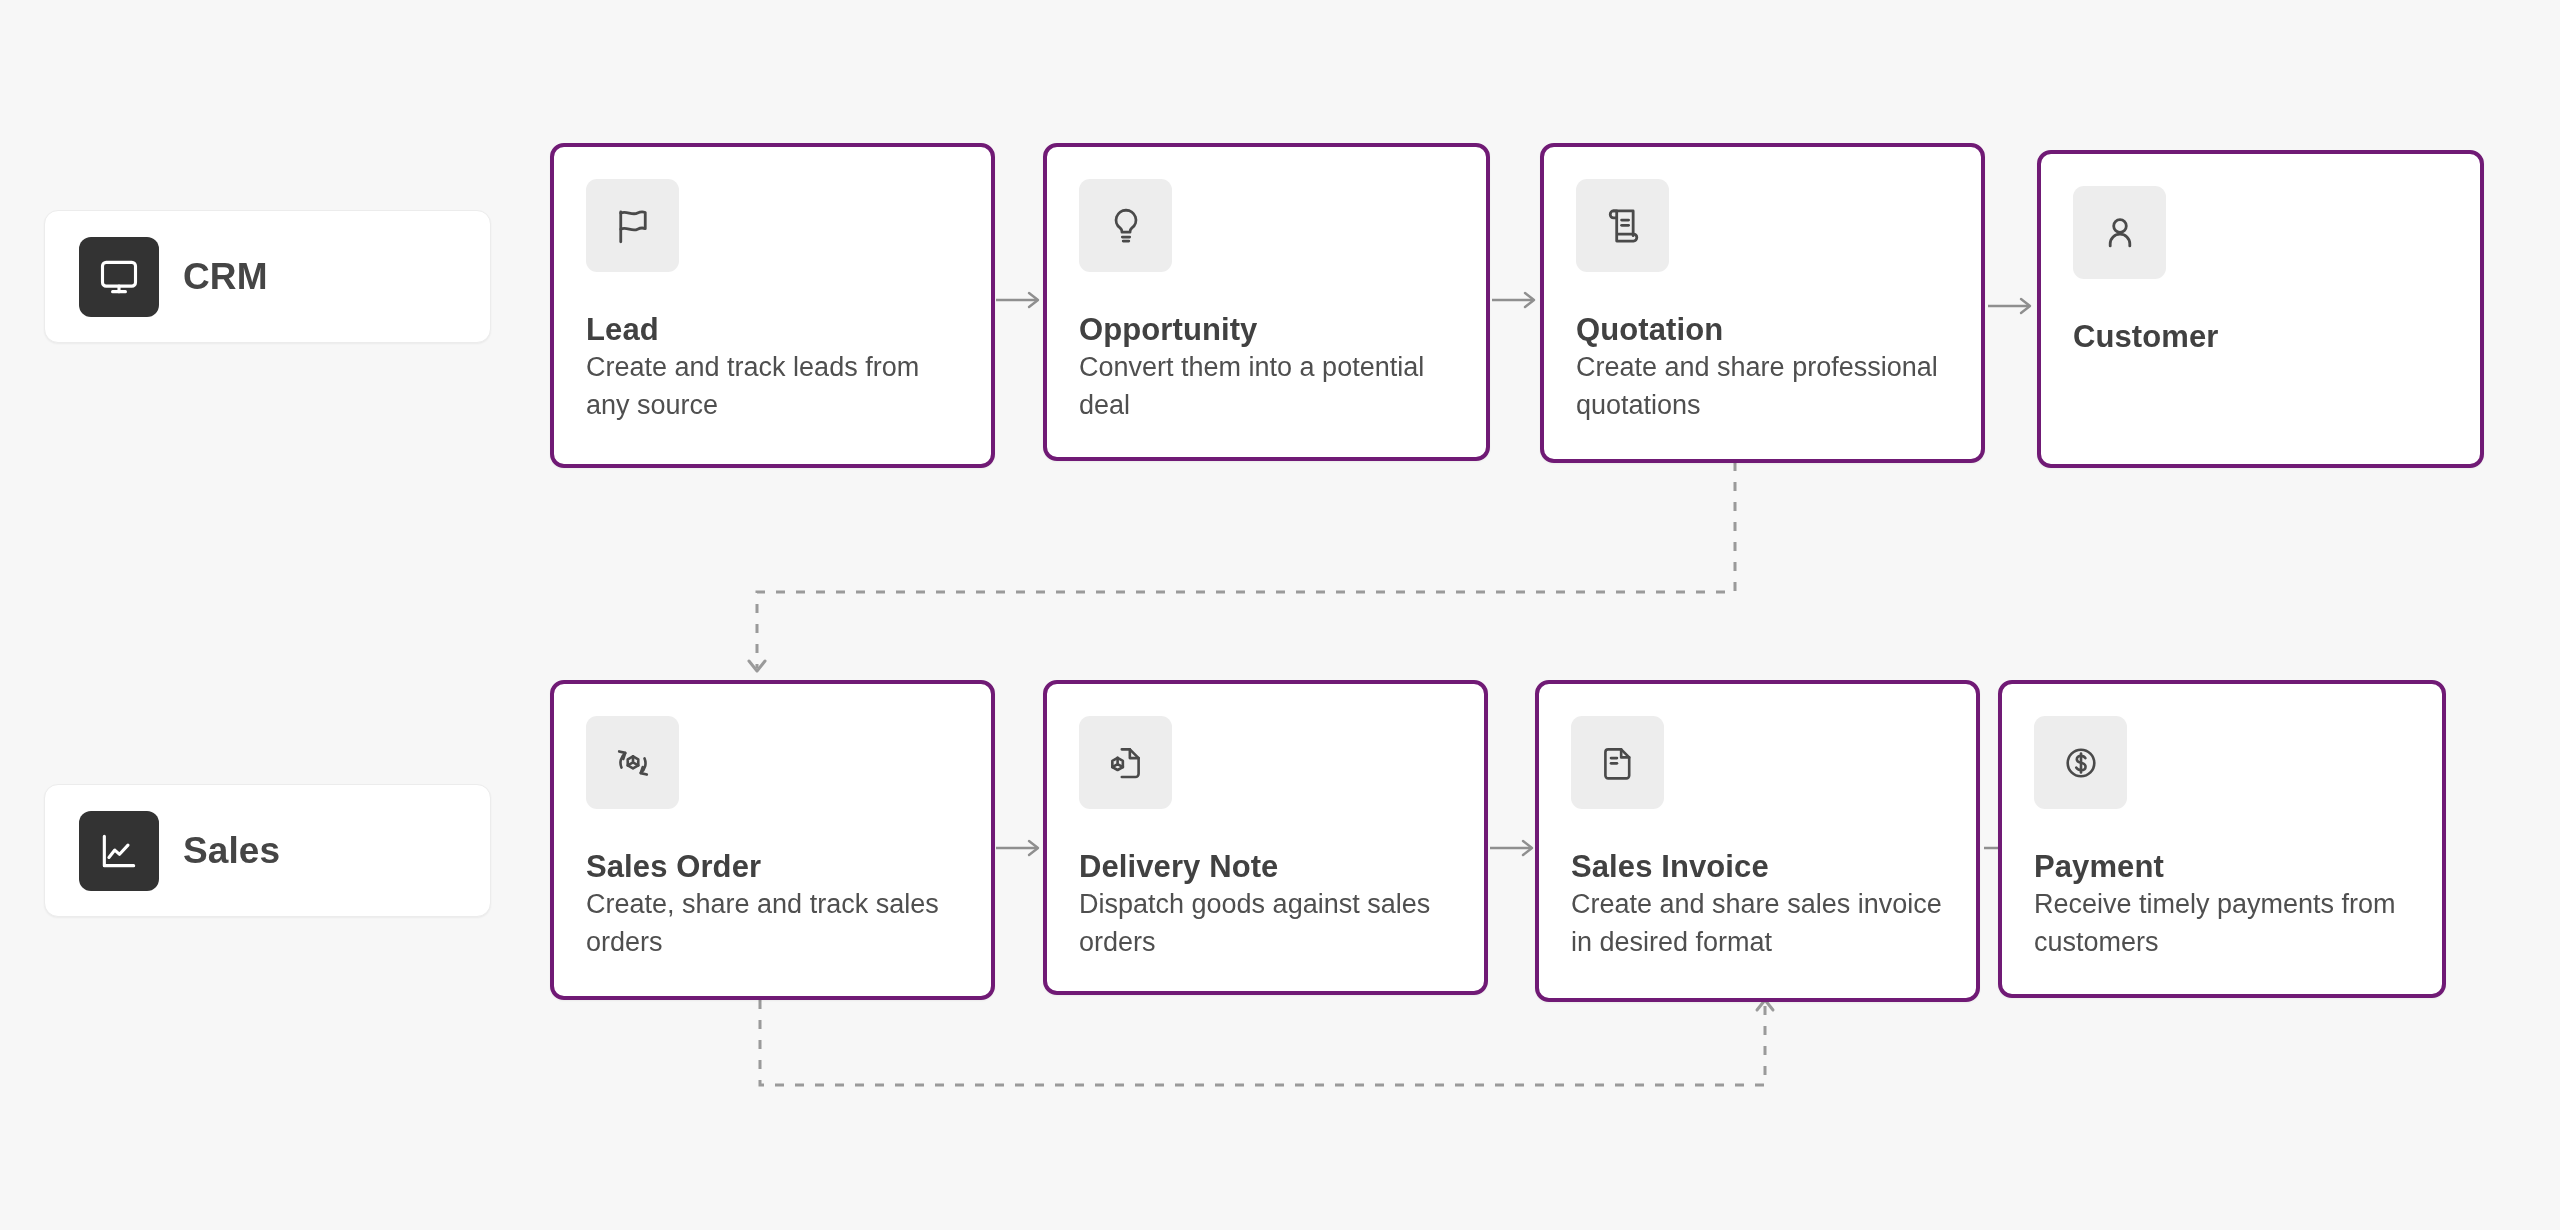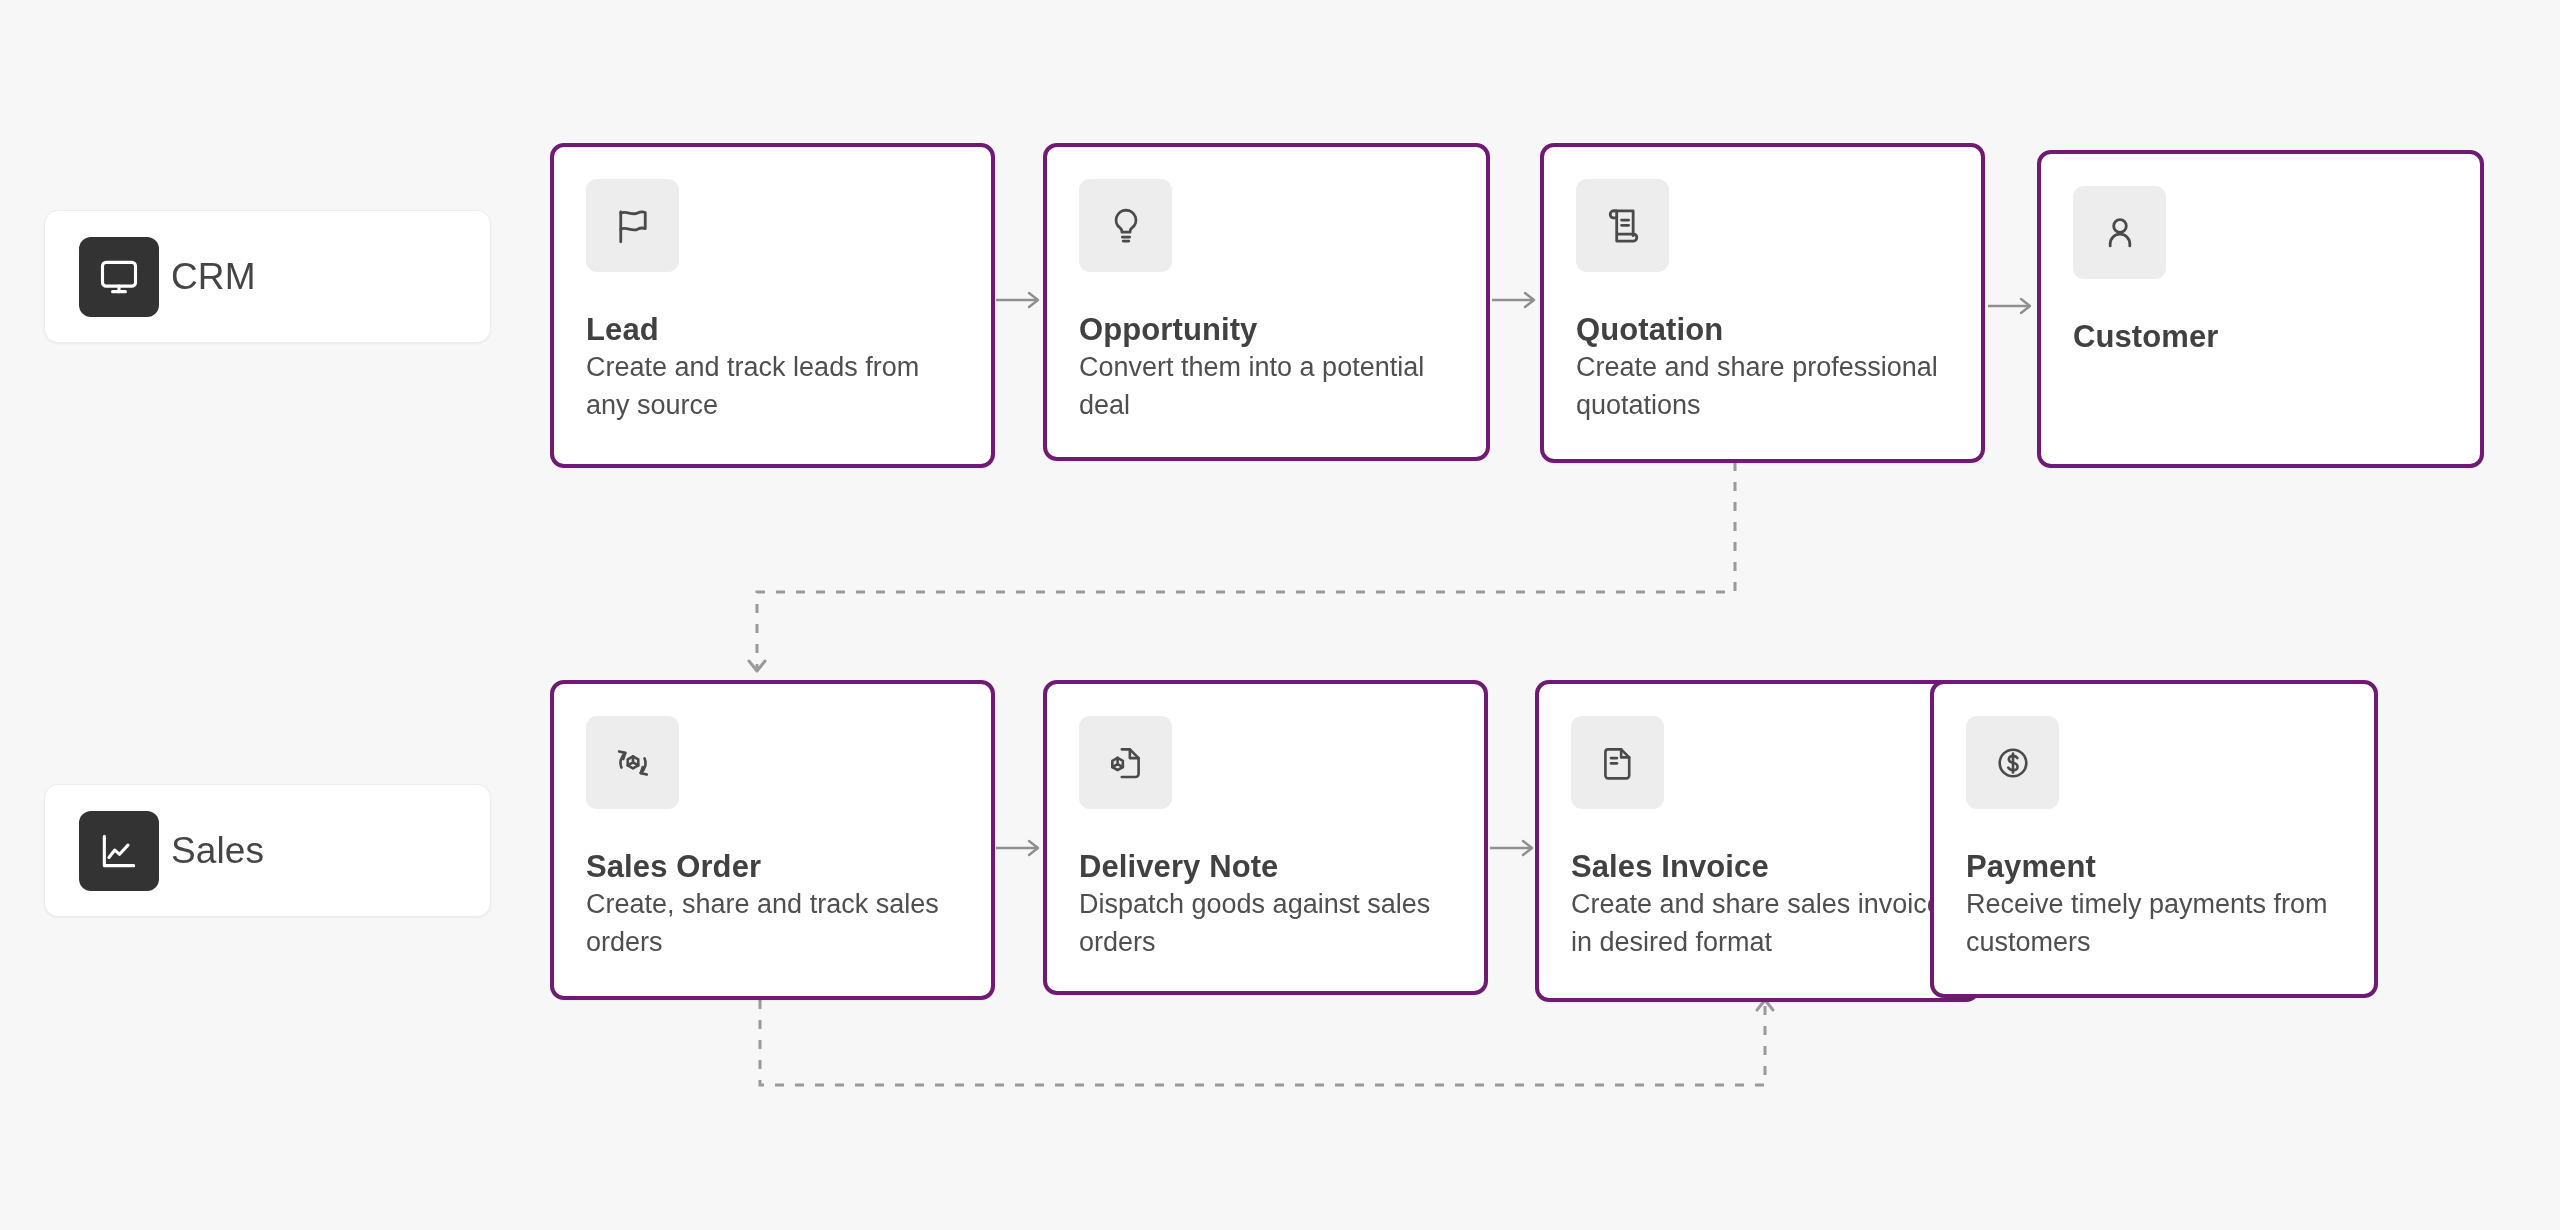--- a/index.html
+++ b/index.html
@@ -41,23 +41,23 @@
     align-items: center;
     justify-content: center;
     flex: none;
   }
   .group-icon-tile svg {
     width: 44px;
     height: 44px;
     display: block;
   }
   .group-label {
-    margin-left: 12px;
+    margin-left: 24px;
     font-size: 37px;
-    font-weight: normal;
+    font-weight: bold;
     color: #454545;
     letter-spacing: 0.1px;
     white-space: nowrap;
   }
 
   
   .step-card {
     position: absolute;
     background: #ffffff;
     border: 4px solid #701a75;
@@ -265,21 +265,21 @@
         <path d="M6.4 4.2h7.4l4.6 4.6v10.4a1.6 1.6 0 0 1-1.6 1.6H6.4a1.6 1.6 0 0 1-1.6-1.6V5.8a1.6 1.6 0 0 1 1.6-1.6z"></path>
         <path d="M13.8 4.2v4.6h4.6"></path>
         <path d="M8 9.2h3.4"></path>
         <path d="M8 12.2h3.4"></path>
       </svg>
     </div>
     <div class="step-title">Sales Invoice</div>
     <div class="step-desc">Create and share sales invoice in desired format</div>
   </div>
 
-  <div class="step-card" style="left:1930px; top:680px; width:448px; height:318px;">
+  <div class="step-card" style="left:1998px; top:680px; width:448px; height:318px;">
     <div class="step-icon-tile">
       <svg viewBox="0 0 24 24" fill="none" stroke="#4a4a4a" stroke-width="1.5" stroke-linecap="round" stroke-linejoin="round">
         <circle cx="12" cy="12" r="7.6"></circle>
         <path d="M12 6.6v10.8"></path>
         <path d="M14.5 9.2c-.5-.9-1.4-1.3-2.5-1.3-1.4 0-2.4.8-2.4 1.9 0 1.2.9 1.7 2.4 2.1 1.6.4 2.6 1 2.6 2.2 0 1.2-1.1 2-2.6 2-1.2 0-2.2-.5-2.7-1.4"></path>
       </svg>
     </div>
     <div class="step-title">Payment</div>
     <div class="step-desc">Receive timely payments from customers</div>
   </div>

